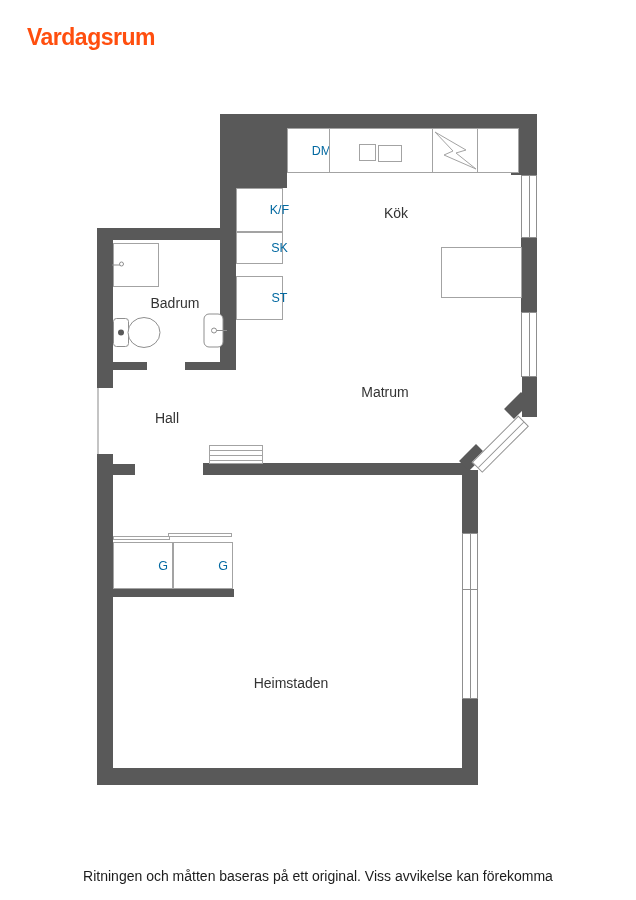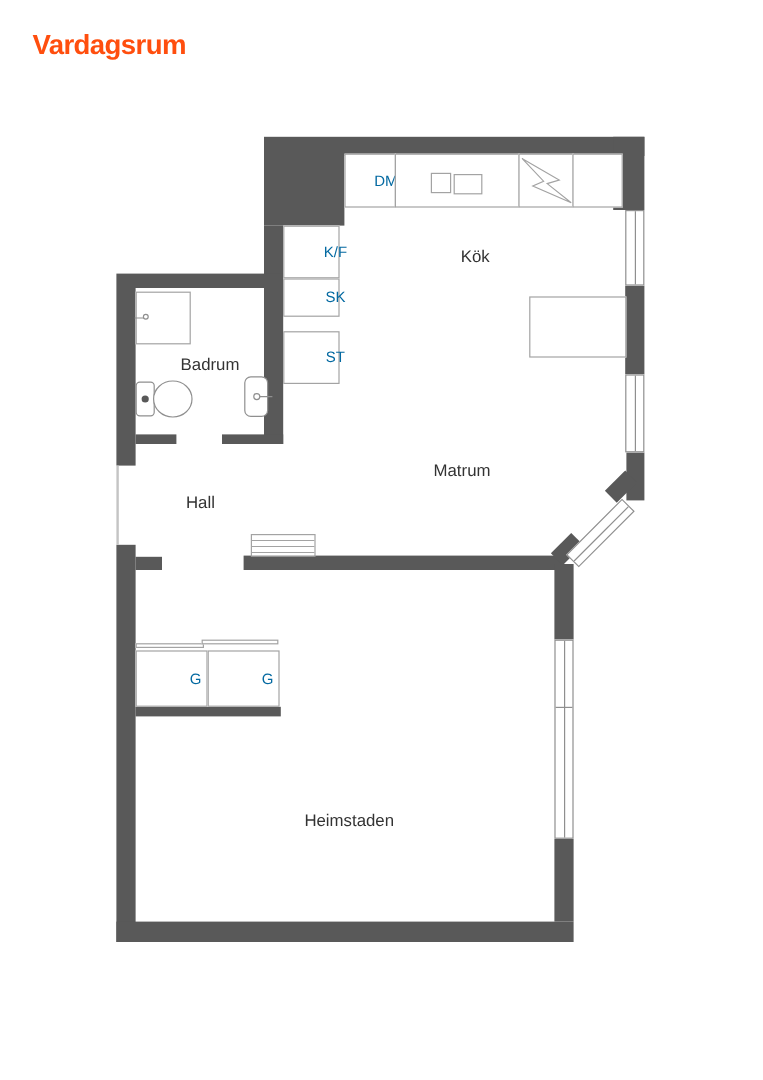--- a/index.html
+++ b/index.html
@@ -131,14 +131,15 @@
     <line x1="12" y1="18.5" x2="24" y2="18.5" stroke="#8f8f8f" stroke-width="1"></line>
     <circle cx="11" cy="18.5" r="2.5" fill="#fff" stroke="#8f8f8f" stroke-width="1"></circle>
   </svg>
 
   <div class="rlabel" style="left:396px;top:213px;">Kök</div>
   <div class="rlabel" style="left:385px;top:392px;">Matrum</div>
   <div class="rlabel" style="left:175px;top:303px;">Badrum</div>
   <div class="rlabel" style="left:167px;top:418px;">Hall</div>
   <div class="rlabel" style="left:291px;top:683px;">Heimstaden</div>
 
+  <div class="footer">Ritningen och måtten baseras på ett original. Viss avvikelse kan förekomma</div>
 
 </div>
 
 </body></html>

